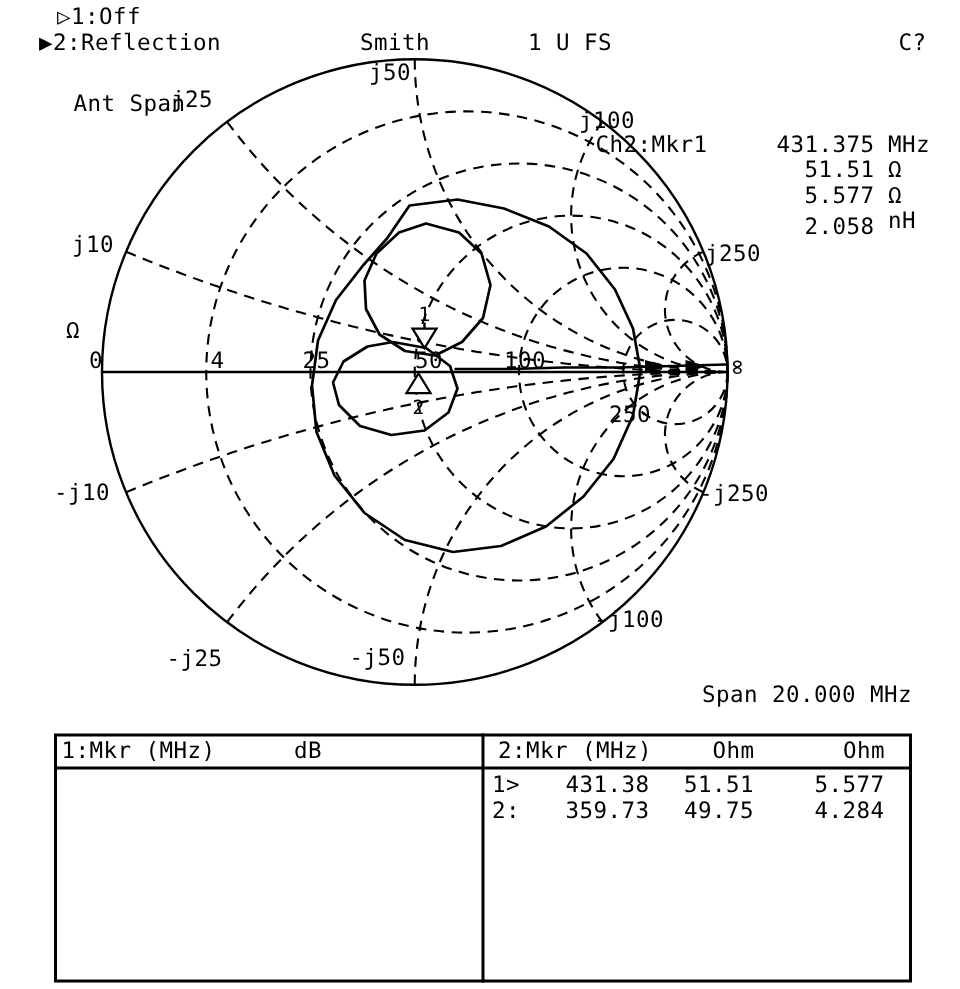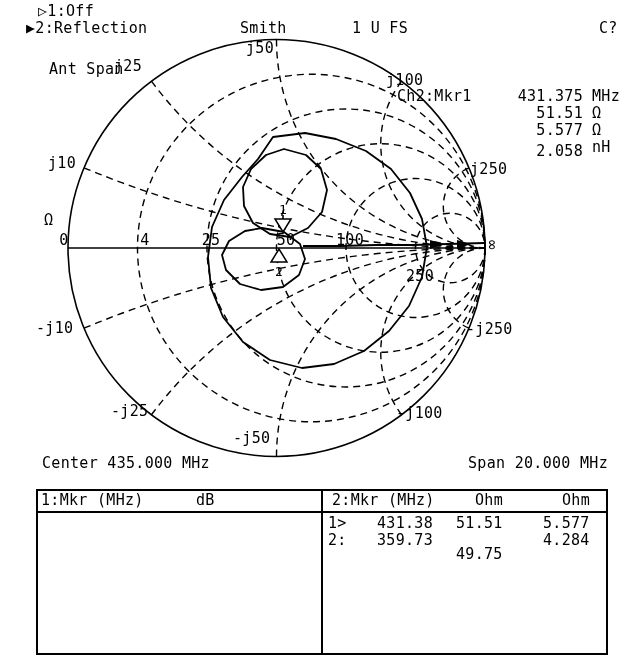--- a/index.html
+++ b/index.html
@@ -67,21 +67,20 @@
   <div class="abs" style="left:397px;top:89px">Ch2:Mkr1</div>
   <div class="abs" style="right:57px;top:89px">431.375</div>
   <div class="abs" style="left:592px;top:89px">MHz</div>
   <div class="abs" style="right:57px;top:106px">51.51</div>
   <div class="abs" style="left:592px;top:106px">Ω</div>
   <div class="abs" style="right:57px;top:123px">5.577</div>
   <div class="abs" style="left:592px;top:123px">Ω</div>
   <div class="abs" style="right:57px;top:144px">2.058</div>
   <div class="abs" style="left:592px;top:140px">nH</div>
 
-  <div class="abs" style="left:42px;top:456px">Center 435.000 MHz</div>
   <div class="abs" style="left:468px;top:456px">Span 20.000 MHz</div>
 
   <div id="tablebox" style="left:36px;top:489px;width:572px;height:166px"></div>
   <div class="vline" style="left:321px;top:489px;width:2px;height:166px"></div>
   <div class="hline" style="left:36px;top:511px;width:572px;height:2px"></div>
 
   <div class="abs" style="left:41px;top:493px">1:Mkr (MHz)</div>
   <div class="abs" style="left:196px;top:493px">dB</div>
 
   <div class="abs" style="left:332px;top:493px">2:Mkr (MHz)</div>
@@ -90,31 +89,31 @@
 
   <div>
     <div class="abs" style="left:328px;top:516px">1&gt;</div>
     <div class="abs" style="left:377px;top:516px">431.38</div>
     <div class="abs" style="left:456px;top:516px">51.51</div>
     <div class="abs" style="left:543px;top:516px">5.577</div>
   </div>
   <div>
     <div class="abs" style="left:328px;top:533px">2:</div>
     <div class="abs" style="left:377px;top:533px">359.73</div>
-    <div class="abs" style="left:456px;top:547px">49.75</div>
+    <div class="abs" style="left:456px;top:533px">49.75</div>
     <div class="abs" style="left:543px;top:533px">4.284</div>
   </div>
 
 <div class="abs" style="left: 48px; top: 156px;">j10</div>
     <div class="abs" style="left: 114px; top: 59px;">j25</div>
     <div class="abs" style="left: 246px; top: 41px;">j50</div>
     <div class="abs" style="left: 386px; top: 73px;">j100</div>
     <div class="abs" style="left: 470px; top: 162px;">j250</div>
     <div class="abs" style="left: 36px; top: 321px;">-j10</div>
-    <div class="abs" style="left: 111px; top: 404px;">-j25</div>
+    <div class="abs" style="left: 111px; top: 432px;">-j25</div>
     <div class="abs" style="left: 233px; top: 431px;">-j50</div>
     <div class="abs" style="left: 396px; top: 406px;">-j100</div>
     <div class="abs" style="left: 466px; top: 322px;">-j250</div>
     <div class="abs" style="left: 44px; top: 213px;">Ω</div>
     <div class="abs ctr" style="left: 64px; top: 233px;">0</div>
     <div class="abs ctr" style="left: 145px; top: 233px;">4</div>
     <div class="abs ctr" style="left: 211px; top: 233px;">25</div>
     <div class="abs ctr" style="left: 261px; top: 233px; margin-left: 25px;">50</div>
     <div class="abs ctr" style="left: 350px; top: 233px;">100</div>
     <div class="abs ctr" style="left: 420px; top: 228px; margin-top: 41px;">250</div>

